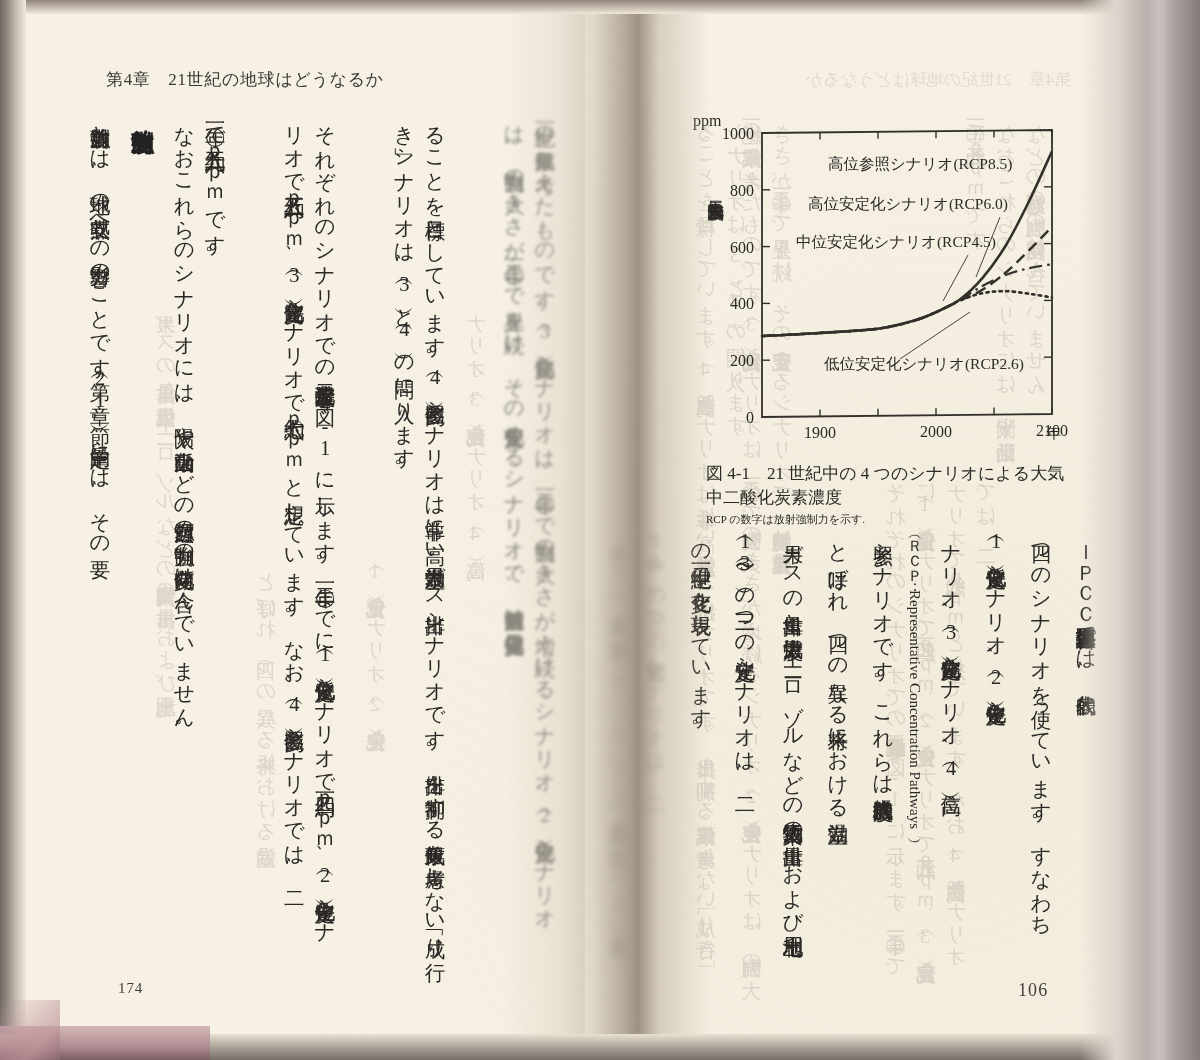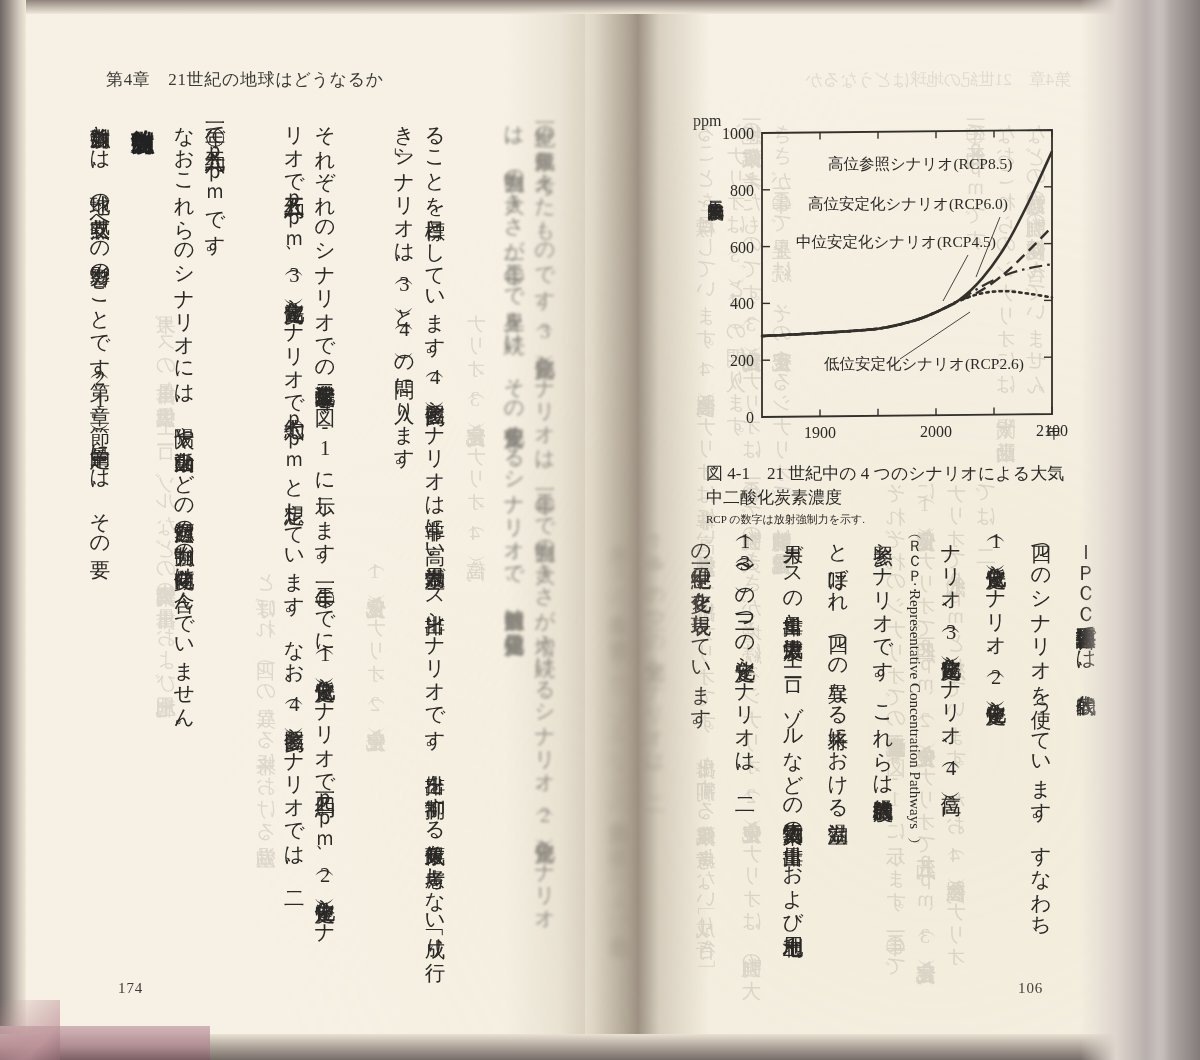--- a/index.html
+++ b/index.html
@@ -81,21 +81,21 @@
   .hdr-left{
     position:absolute;left:106px;top:68px;
     font-size:17px;color:#3a3835;letter-spacing:.04em;
     font-family:"Liberation Serif","DejaVu Serif",serif;
   }
   .pgnum-left{
     position:absolute;left:118px;top:980px;font-size:15px;color:#3e3b37;
     font-family:"Liberation Serif","DejaVu Serif",serif;letter-spacing:.06em;
   }
   .pgnum-right{
-    position:absolute;left:1018px;top:980px;font-size:15px;color:#46423e;
+    position:absolute;left:1018px;top:980px;font-size:18px;color:#46423e;
     font-family:"Liberation Serif","DejaVu Serif",serif;letter-spacing:.06em;
   }
 
   .heading-v{
     position:absolute;
     writing-mode:vertical-rl;-webkit-writing-mode:vertical-rl;text-orientation:upright;
     font-size:23px;font-weight:bold;color:#222;
   }
 
   

